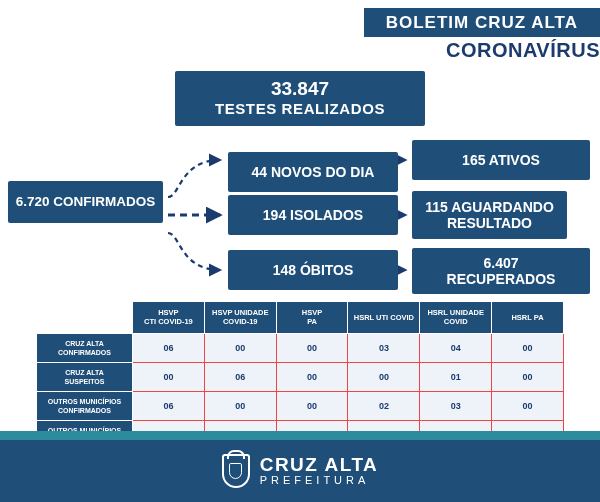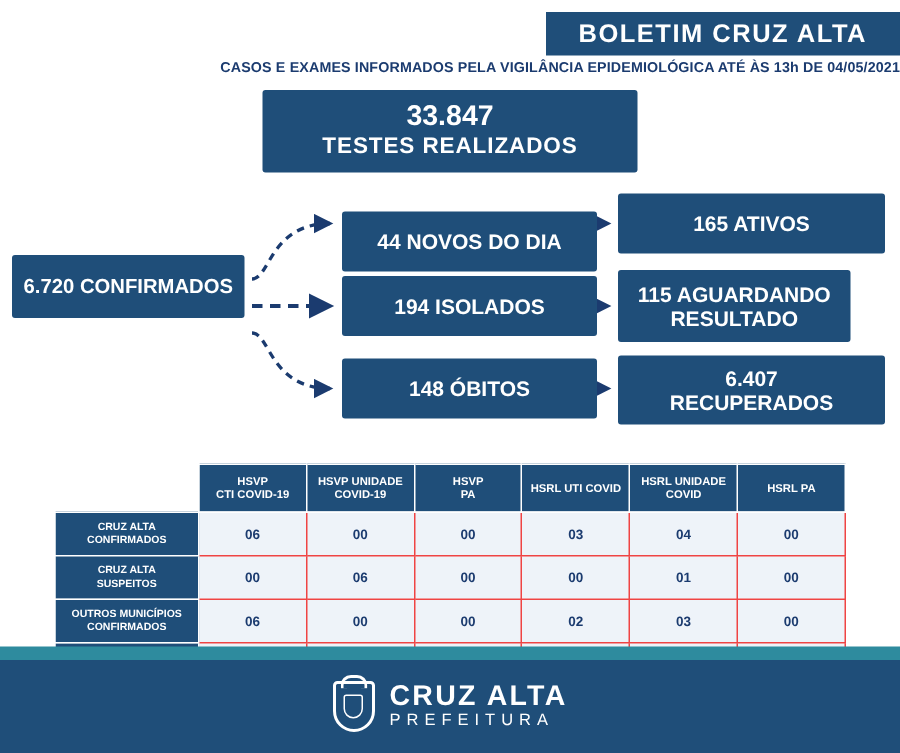--- a/index.html
+++ b/index.html
@@ -81,21 +81,21 @@
   .mid3 { left:228px; top:117px;width:170px; height:40px; font-size:14px; }
   .right1 { left:412px; top:7px;  width:178px; height:40px; font-size:14px; }
   .right2 { left:412px; top:58px; width:155px; height:48px; font-size:14px; padding:0 6px;}
   .right3 { left:412px; top:115px;width:178px; height:46px; font-size:14px; padding:0 6px;}
   .right2 span, .right3 span { display:block; }
 
   .arrows { position:absolute; left:0; top:0; width:600px; height:163px; }
 
   
   .table-wrap {
-    margin:24px auto 0 auto;
+    margin:5px auto 0 auto;
     width:528px;
   }
   table {
     border-collapse:collapse;
     width:100%;
     table-layout:fixed;
   }
   th.colhead {
     background:#1f4e79;
     color:#fff;
@@ -174,21 +174,21 @@
   }
   .footer-text { color:#ffffff; line-height:1.05; }
   .footer-main { font-size:19px; font-weight:bold; letter-spacing:1.5px; }
   .footer-sub  { font-size:11px; letter-spacing:4px; }
 </style>
 </head>
 <body>
 
 <div class="header">
   <div class="title-band">BOLETIM CRUZ ALTA</div>
-  <div class="caption">CASOS E EXAMES INFORMADOS PELA VIGILÂNCIA EPIDEMIOLÓGICA ATÉ ÀS 13h DE 04/05/2021</div>
+  <div class="subtitle">CORONAVÍRUS</div>
 </div>
 
 <div class="tests-box">
   <div class="tests-num">33.847</div>
   <div class="tests-label">TESTES REALIZADOS</div>
 </div>
 
 <div class="flow">
 
   <svg class="arrows" viewBox="0 0 600 163">

